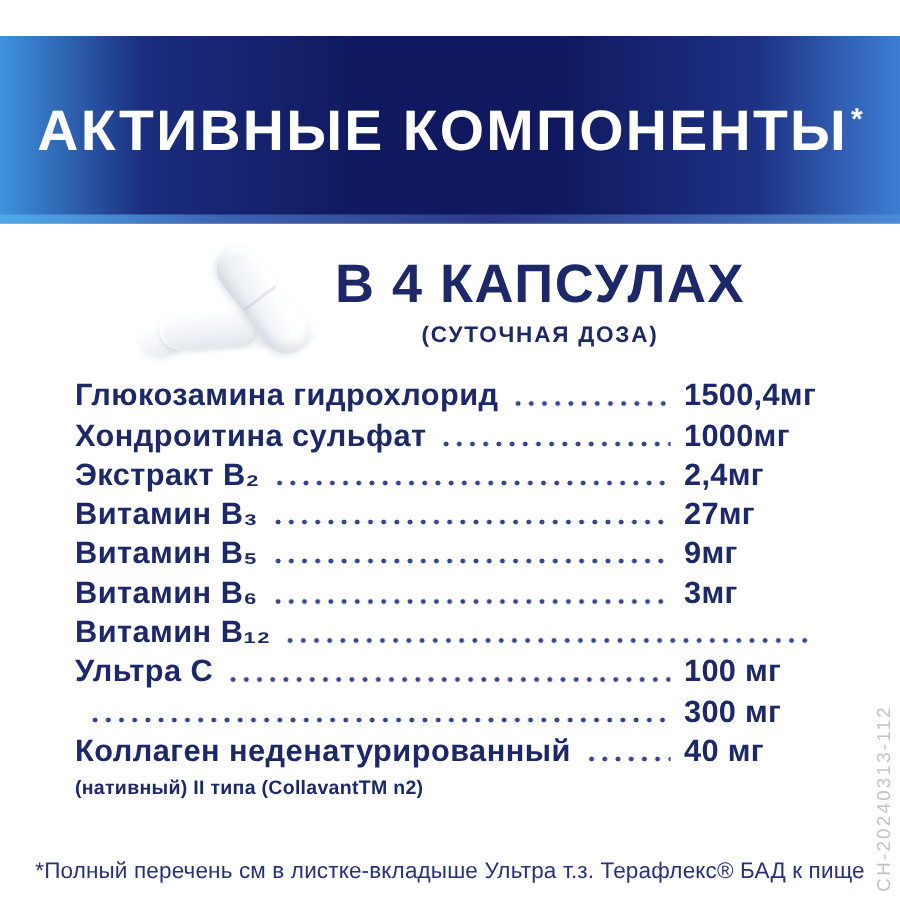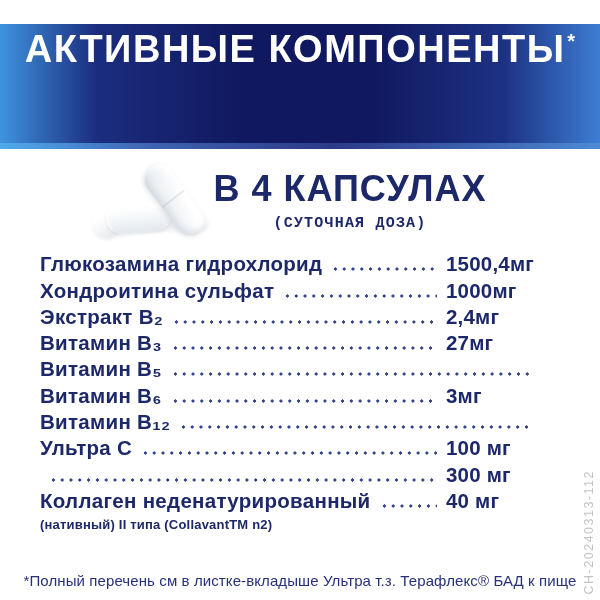--- a/index.html
+++ b/index.html
@@ -22,40 +22,40 @@
   }
   .canvas{position:relative;width:600px;height:600px;background:var(--bg);}
 
   
   .band{
     position:absolute;left:0;top:24px;width:600px;height:125px;
     background:linear-gradient(90deg,
       var(--band-edge-left) 0%, #1b2d7e 16%,
       var(--band-mid) 40%, var(--band-mid) 62%,
       #1d3184 84%, var(--band-edge-right) 100%);
-    display:flex;justify-content:center;
+    display:flex;align-items:center;justify-content:center;
   }
   .band::after{
     content:"";position:absolute;left:0;bottom:0;width:100%;height:6px;
     background:linear-gradient(90deg, var(--band-strip) 0%, rgba(68,110,190,.85) 25%,
       rgba(46,62,140,.9) 55%, rgba(79,140,214,.9) 100%);
   }
   .band h1{
     margin:0;padding-top:4px;
     font-size:38px;font-weight:700;letter-spacing:1.5px;
     color:#ffffff;white-space:nowrap;
   }
   .band .ast{font-size:20px;vertical-align:14px;margin-left:2px;letter-spacing:0;}
 
   
   .hero-text{
-    position:absolute;left:205px;top:168px;width:290px;text-align:center;
+    position:absolute;left:215px;top:168px;width:290px;text-align:center;
   }
   .hero-title{font-size:36px;font-weight:700;letter-spacing:1px;white-space:nowrap;}
-  .hero-sub{font-size:15px;font-weight:700;letter-spacing:1.2px;margin-top:5px;white-space:nowrap;font-family:Liberation Mono, monospace;}
+  .hero-sub{font-size:15px;font-weight:700;letter-spacing:1.2px;margin-top:5px;white-space:nowrap;}
 
   .capsules{position:absolute;left:90px;top:165px;width:125px;height:78px;}
   .capsules > div{position:absolute;}
   .cap-shadow{
     left:0;top:52px;width:118px;height:18px;border-radius:50%;
     background:radial-gradient(ellipse at center, rgba(115,128,148,.18) 0%, rgba(115,128,148,0) 70%);
   }
   .cap-blob-left{
     left:2px;top:45px;width:30px;height:28px;border-radius:50%;
     background:linear-gradient(160deg,#ffffff 25%,#eef1f4 70%,#e2e7ec 100%);
@@ -79,21 +79,21 @@
     background:linear-gradient(190deg,#ffffff 25%,#f1f4f7 60%,#e2e7ec 100%);
     box-shadow:0 2px 4px rgba(110,120,140,.18), inset -3px -4px 6px rgba(160,172,188,.28), inset 2px 3px 4px #ffffff;
     transform:rotate(53deg);
   }
   .cap-diag::after{
     content:"";position:absolute;left:46%;top:5%;width:2px;height:90%;
     background:rgba(150,160,175,.22);border-radius:2px;
   }
 
   
-  .list{position:absolute;left:40px;top:250px;width:498px;}
+  .list{position:absolute;left:50px;top:250px;width:498px;}
   .rowline{display:flex;align-items:flex-end;height:26.3px;}
   .lbl{
     font-size:20.5px;font-weight:700;letter-spacing:.3px;
     white-space:nowrap;flex:0 0 auto;
   }
   .dots{
     flex:1 1 auto;height:4px;margin:0 9px 5px 9px;min-width:12px;
     background-image:radial-gradient(circle, var(--dots) 1.45px, rgba(0,0,0,0) 1.8px);
     background-size:8.8px 4px;background-repeat:repeat-x;background-position:left center;
   }
@@ -178,20 +178,21 @@
         <span class="dots"></span>
         <span class="val">27мг</span>
       </div>
 
     </div>
 
     <div class="row">
       <div class="rowline">
         <span class="lbl">Витамин В₅</span>
         <span class="dots"></span>
+        <span class="val">9мг</span>
       </div>
 
     </div>
 
     <div class="row">
       <div class="rowline">
         <span class="lbl">Витамин В₆</span>
         <span class="dots"></span>
         <span class="val">3мг</span>
       </div>

